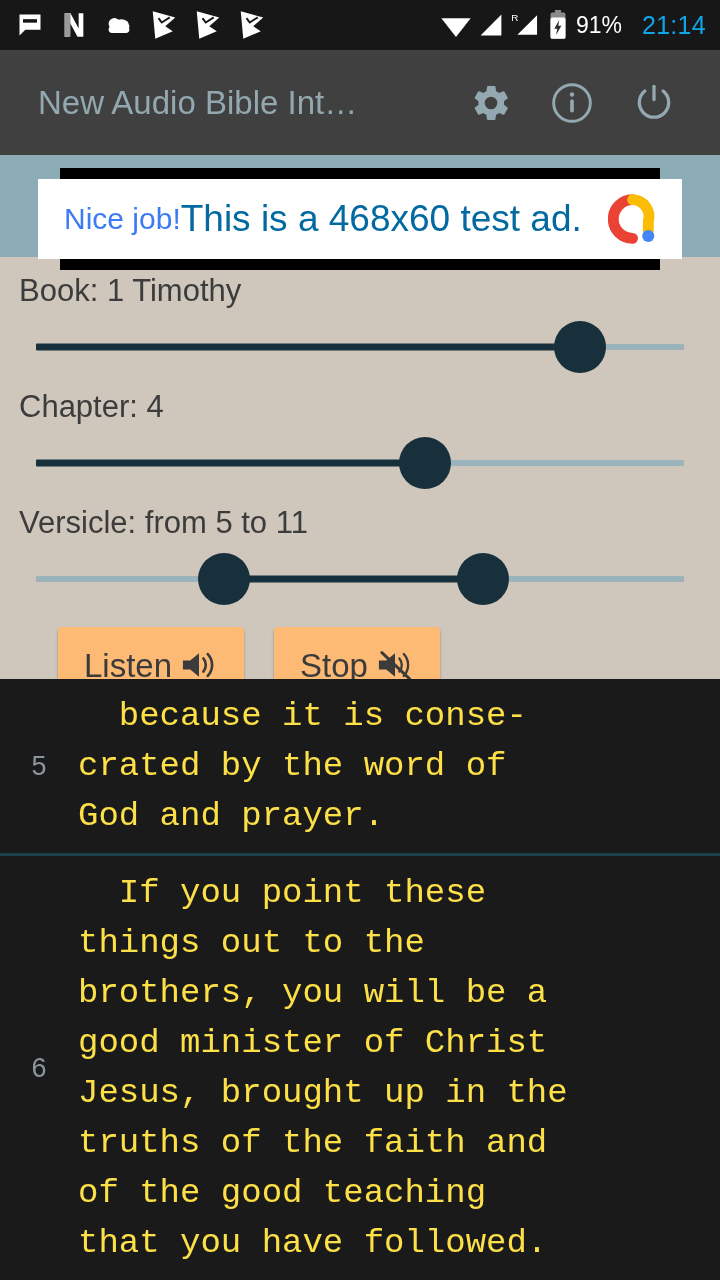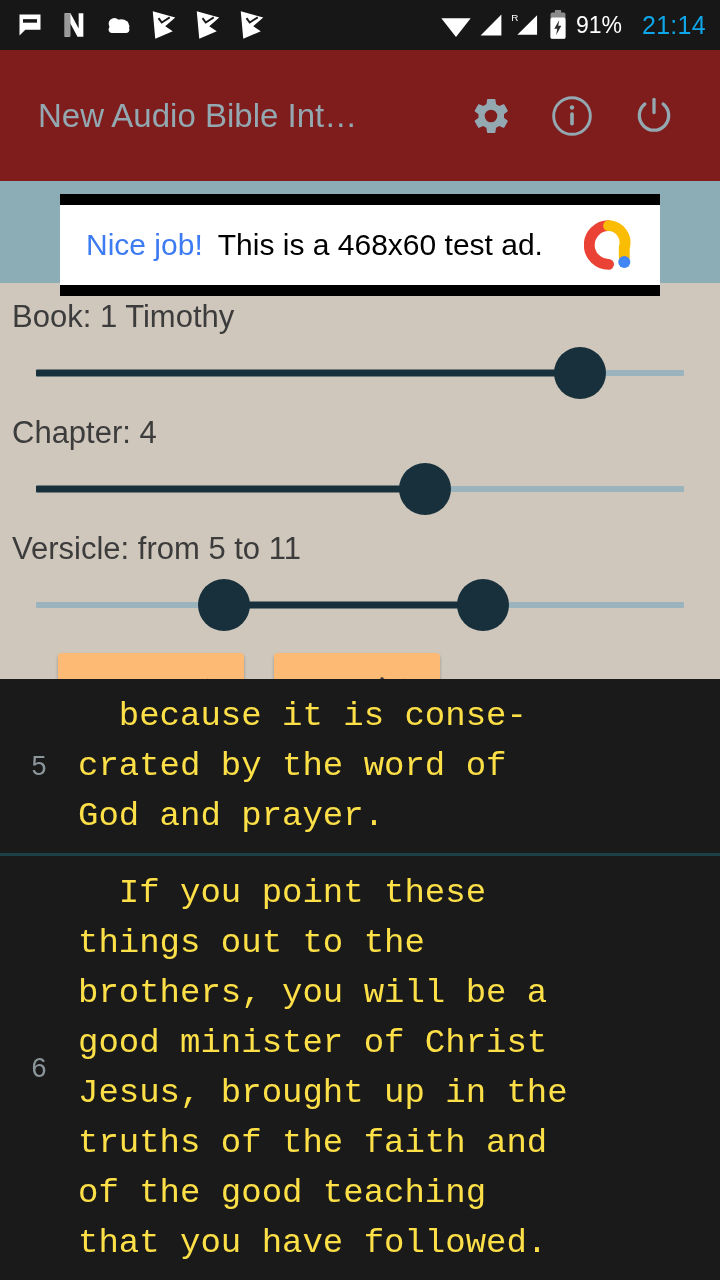--- a/index.html
+++ b/index.html
@@ -44,22 +44,22 @@
   }
   .clock {
     color: #0ea5e9;
     font-size: 25px;
     margin-left: 14px;
     letter-spacing: 0.3px;
   }
 
   
   .app-bar {
-    height: 131px;
-    background: #7f1d1d;
+    height: 105px;
+    background: #404040;
     display: flex;
     align-items: center;
     padding-left: 38px;
     padding-right: 22px;
     box-sizing: border-box;
   }
   .app-title {
     color: #93a8b0;
     font-size: 33px;
     font-weight: 400;
@@ -101,38 +101,38 @@
     align-items: center;
     box-sizing: border-box;
     padding: 0 22px 0 26px;
   }
   .ad-cta {
     color: #3d7bf2;
     font-size: 30px;
     white-space: nowrap;
   }
   .ad-text {
-    color: #000000;
-    font-size: 30px;
+    color: #0369a1;
+    font-size: 37px;
     flex: 1;
     text-align: center;
     white-space: nowrap;
     padding-right: 26px;
   }
   .ad-logo { flex: 0 0 auto; display:block; }
 
   
   .controls {
     background: #cfc7bc;
     padding: 14px 0 18px 0;
   }
   .ctl-label {
     color: #3c3c3c;
     font-size: 31px;
-    padding-left: 12px;
+    padding-left: 19px;
     margin-bottom: 2px;
     line-height: 40px;
   }
   .slider-row {
     height: 68px;
     position: relative;
     margin: 0 0 6px 0;
   }
   .track {
     position: absolute;

